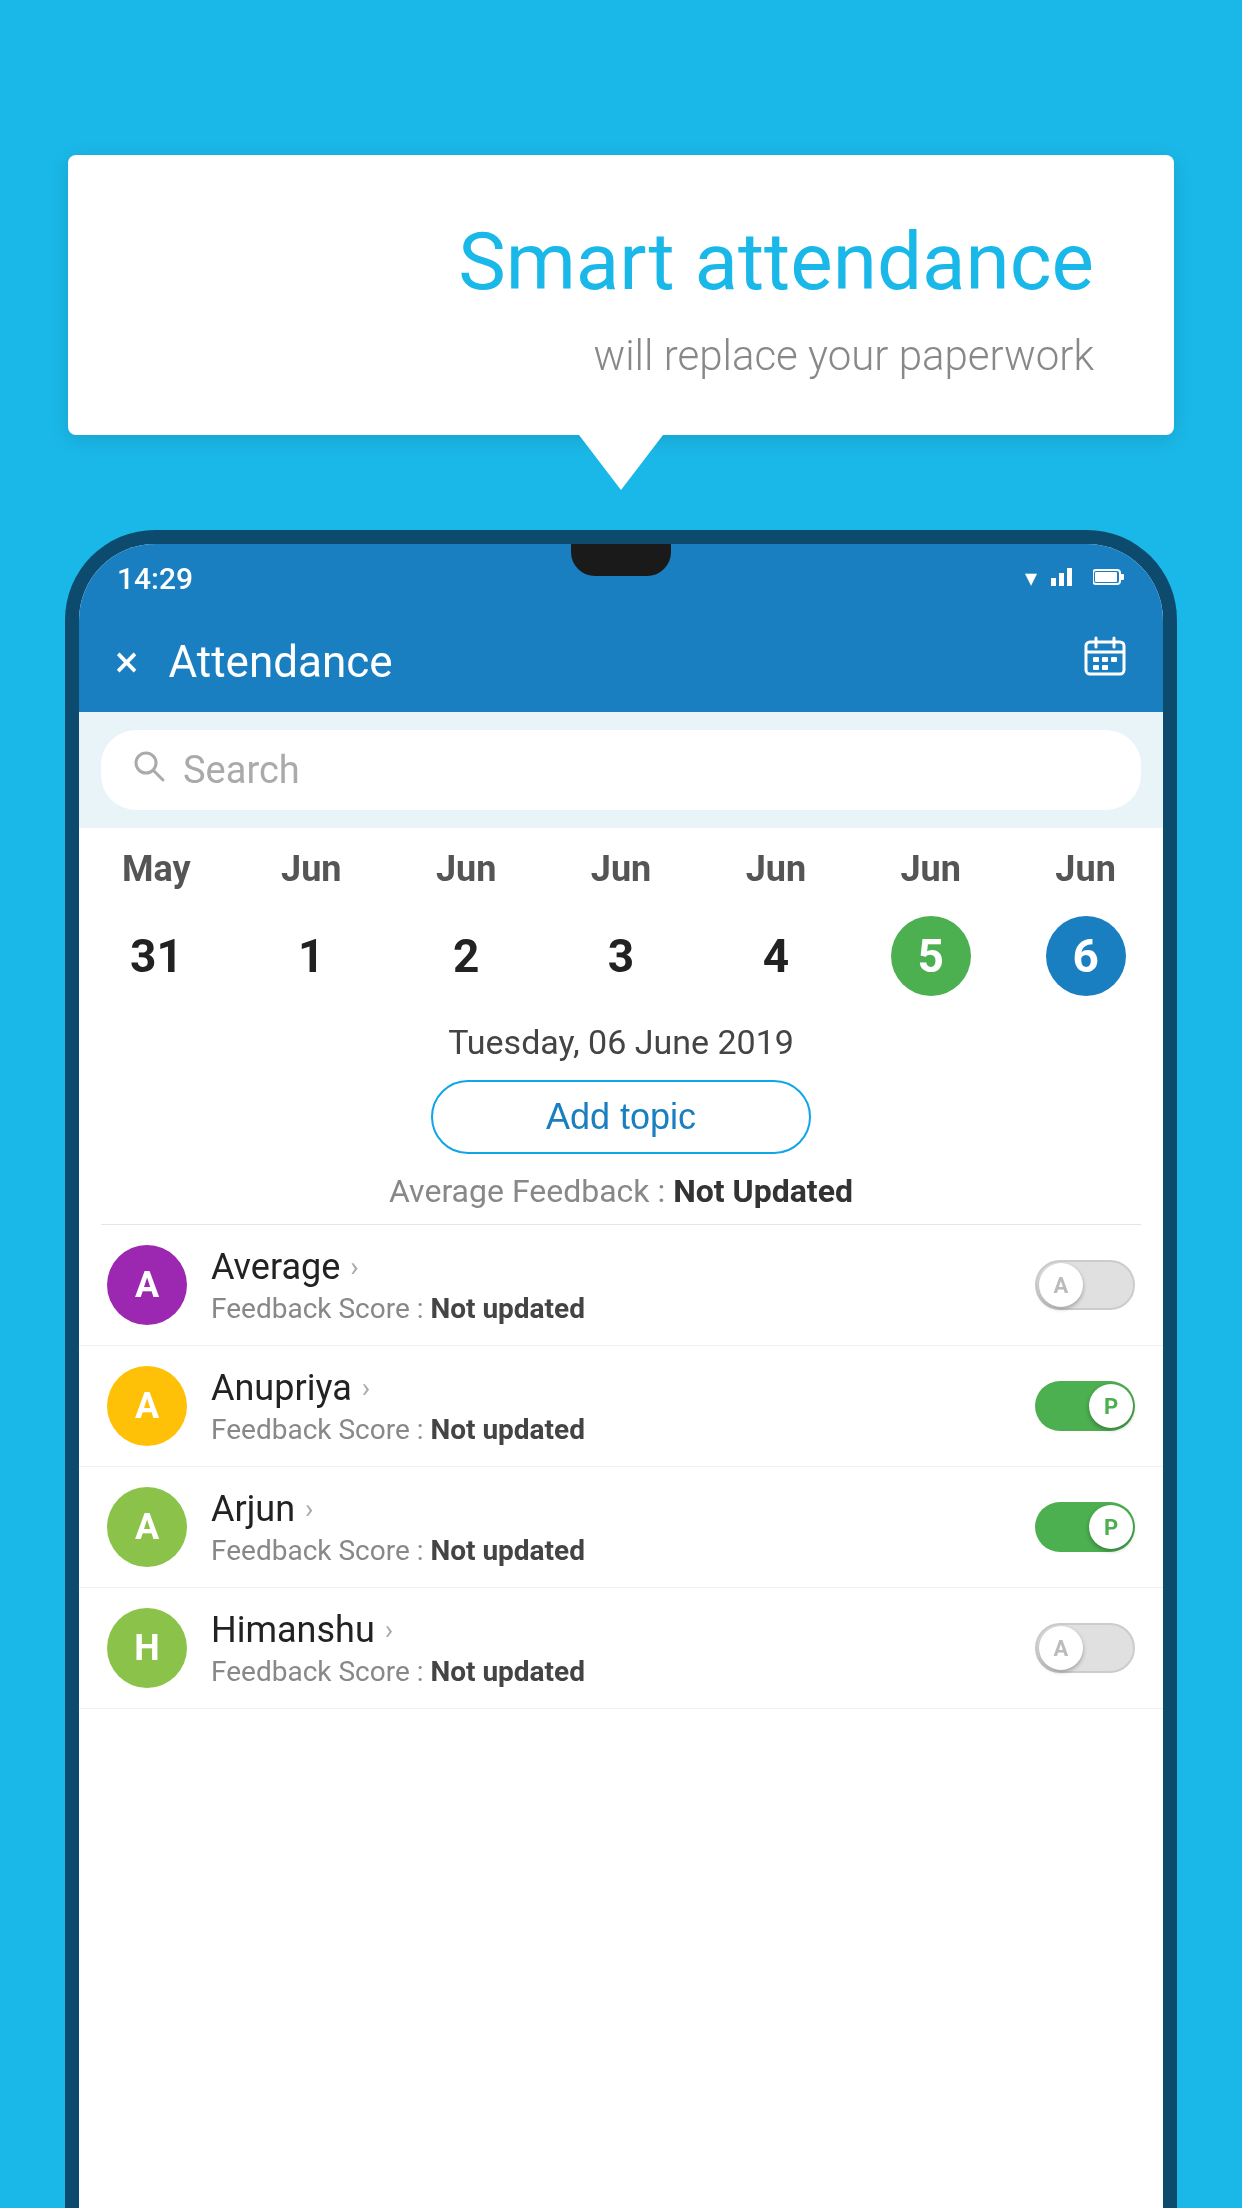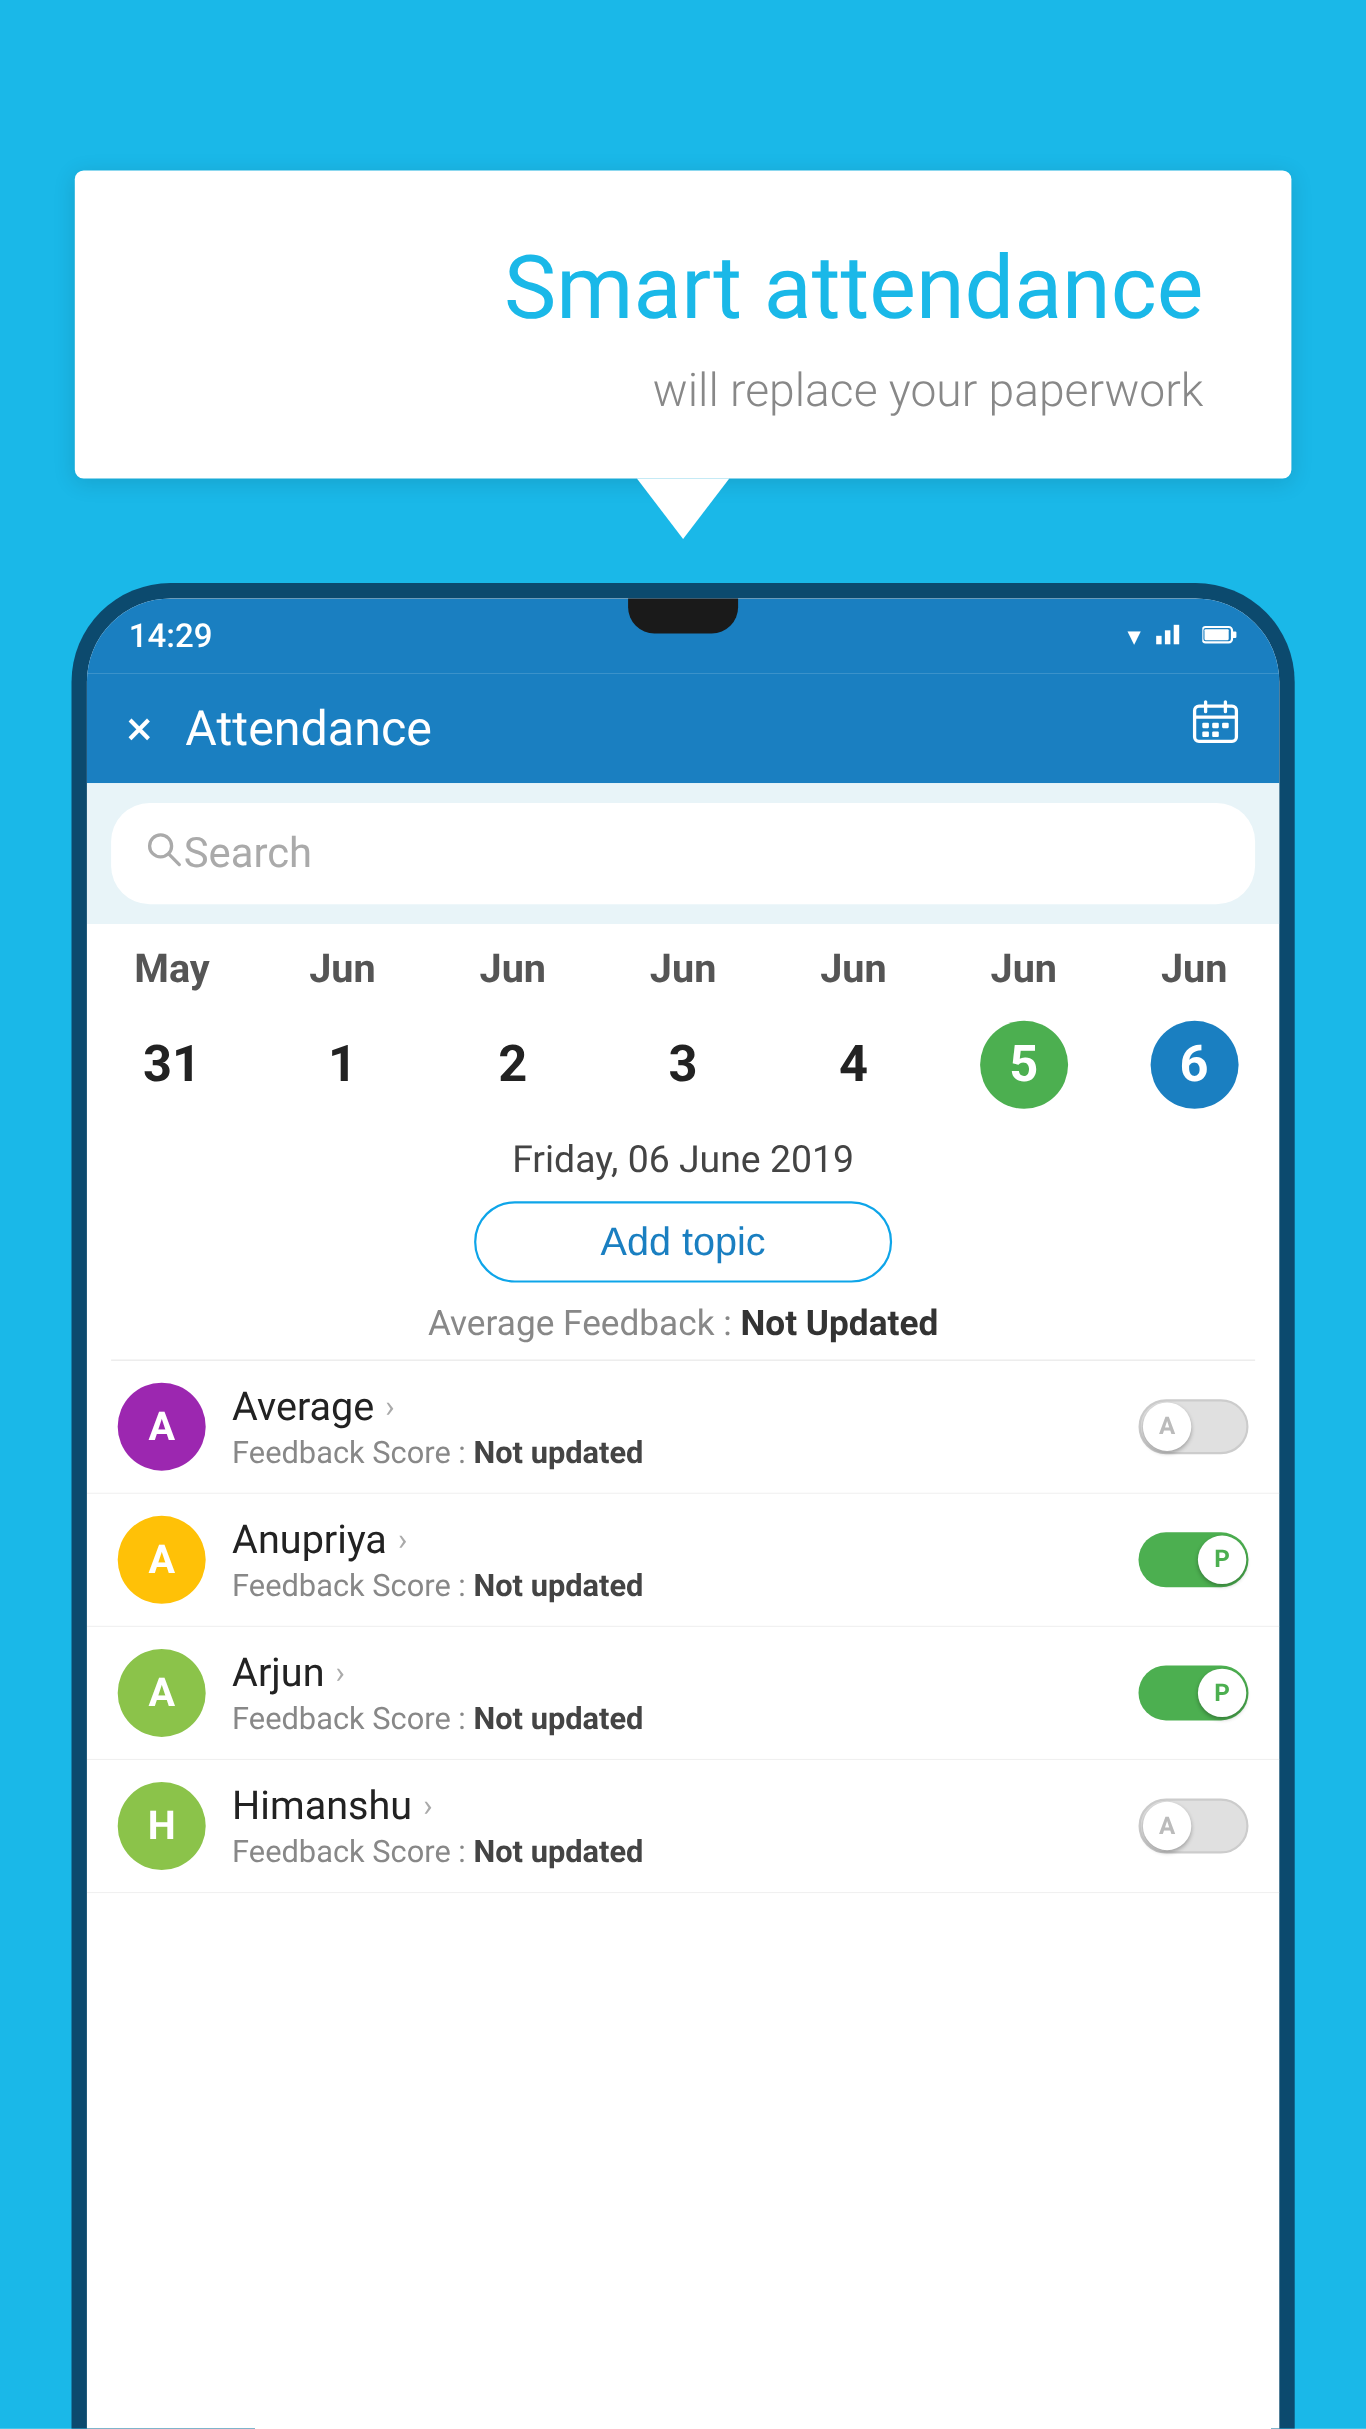--- a/index.html
+++ b/index.html
@@ -133,24 +133,25 @@
     }
 
     
     .search-bar-container {
       background: #e8f4f8;
       padding: 18px 22px;
     }
     .search-bar {
       background: white;
       border-radius: 35px;
-      height: 92px;
+      height: 80px;
       display: flex;
       align-items: center;
       padding: 0 30px;
+      gap: 16px;
     }
     .search-icon-svg {
       color: #999;
       font-size: 36px;
     }
     .search-text {
       font-size: 38px;
       color: #aaa;
     }
 
@@ -412,21 +413,21 @@
       <div class="cal-day">
         <div class="cal-month">Jun</div>
         <div class="cal-date-circle today">5</div>
       </div>
       <div class="cal-day">
         <div class="cal-month">Jun</div>
         <div class="cal-date-circle selected">6</div>
       </div>
     </div>
 
-    <div class="date-label">Friday, 06 June 2019</div>
+    <div class="date-label">Tuesday, 06 June 2019</div>
 
     <button class="add-topic-btn">Add topic</button>
 
     <div class="avg-feedback">
       <span>Average Feedback :</span>
       <strong>Not Updated</strong>
     </div>
 
     <div class="divider"></div>
 

